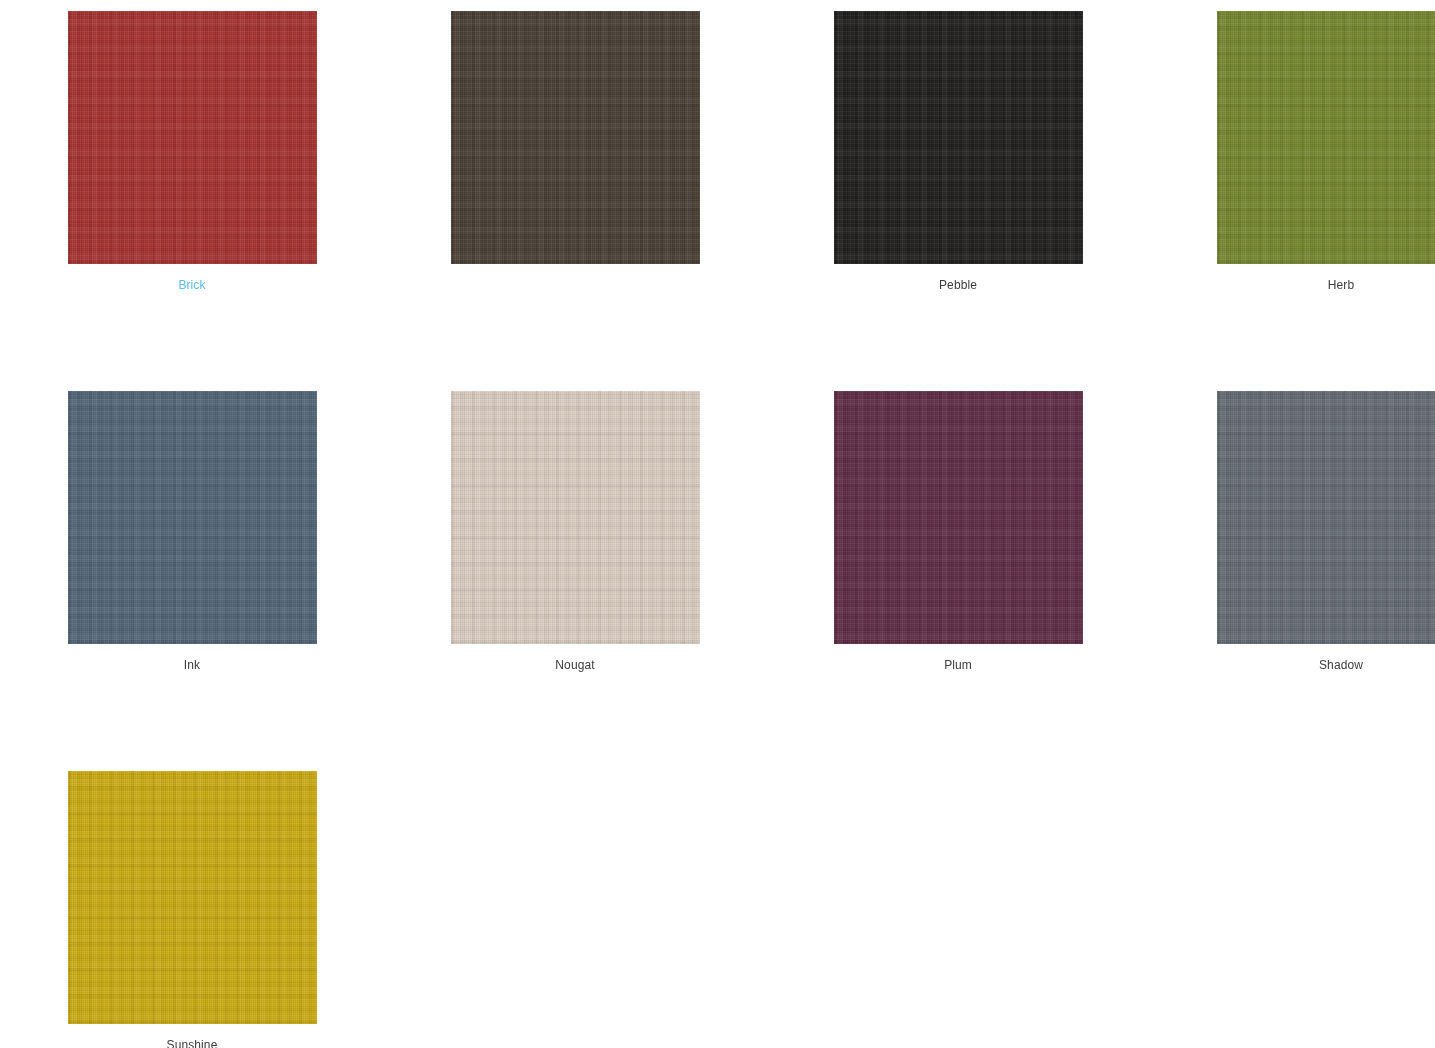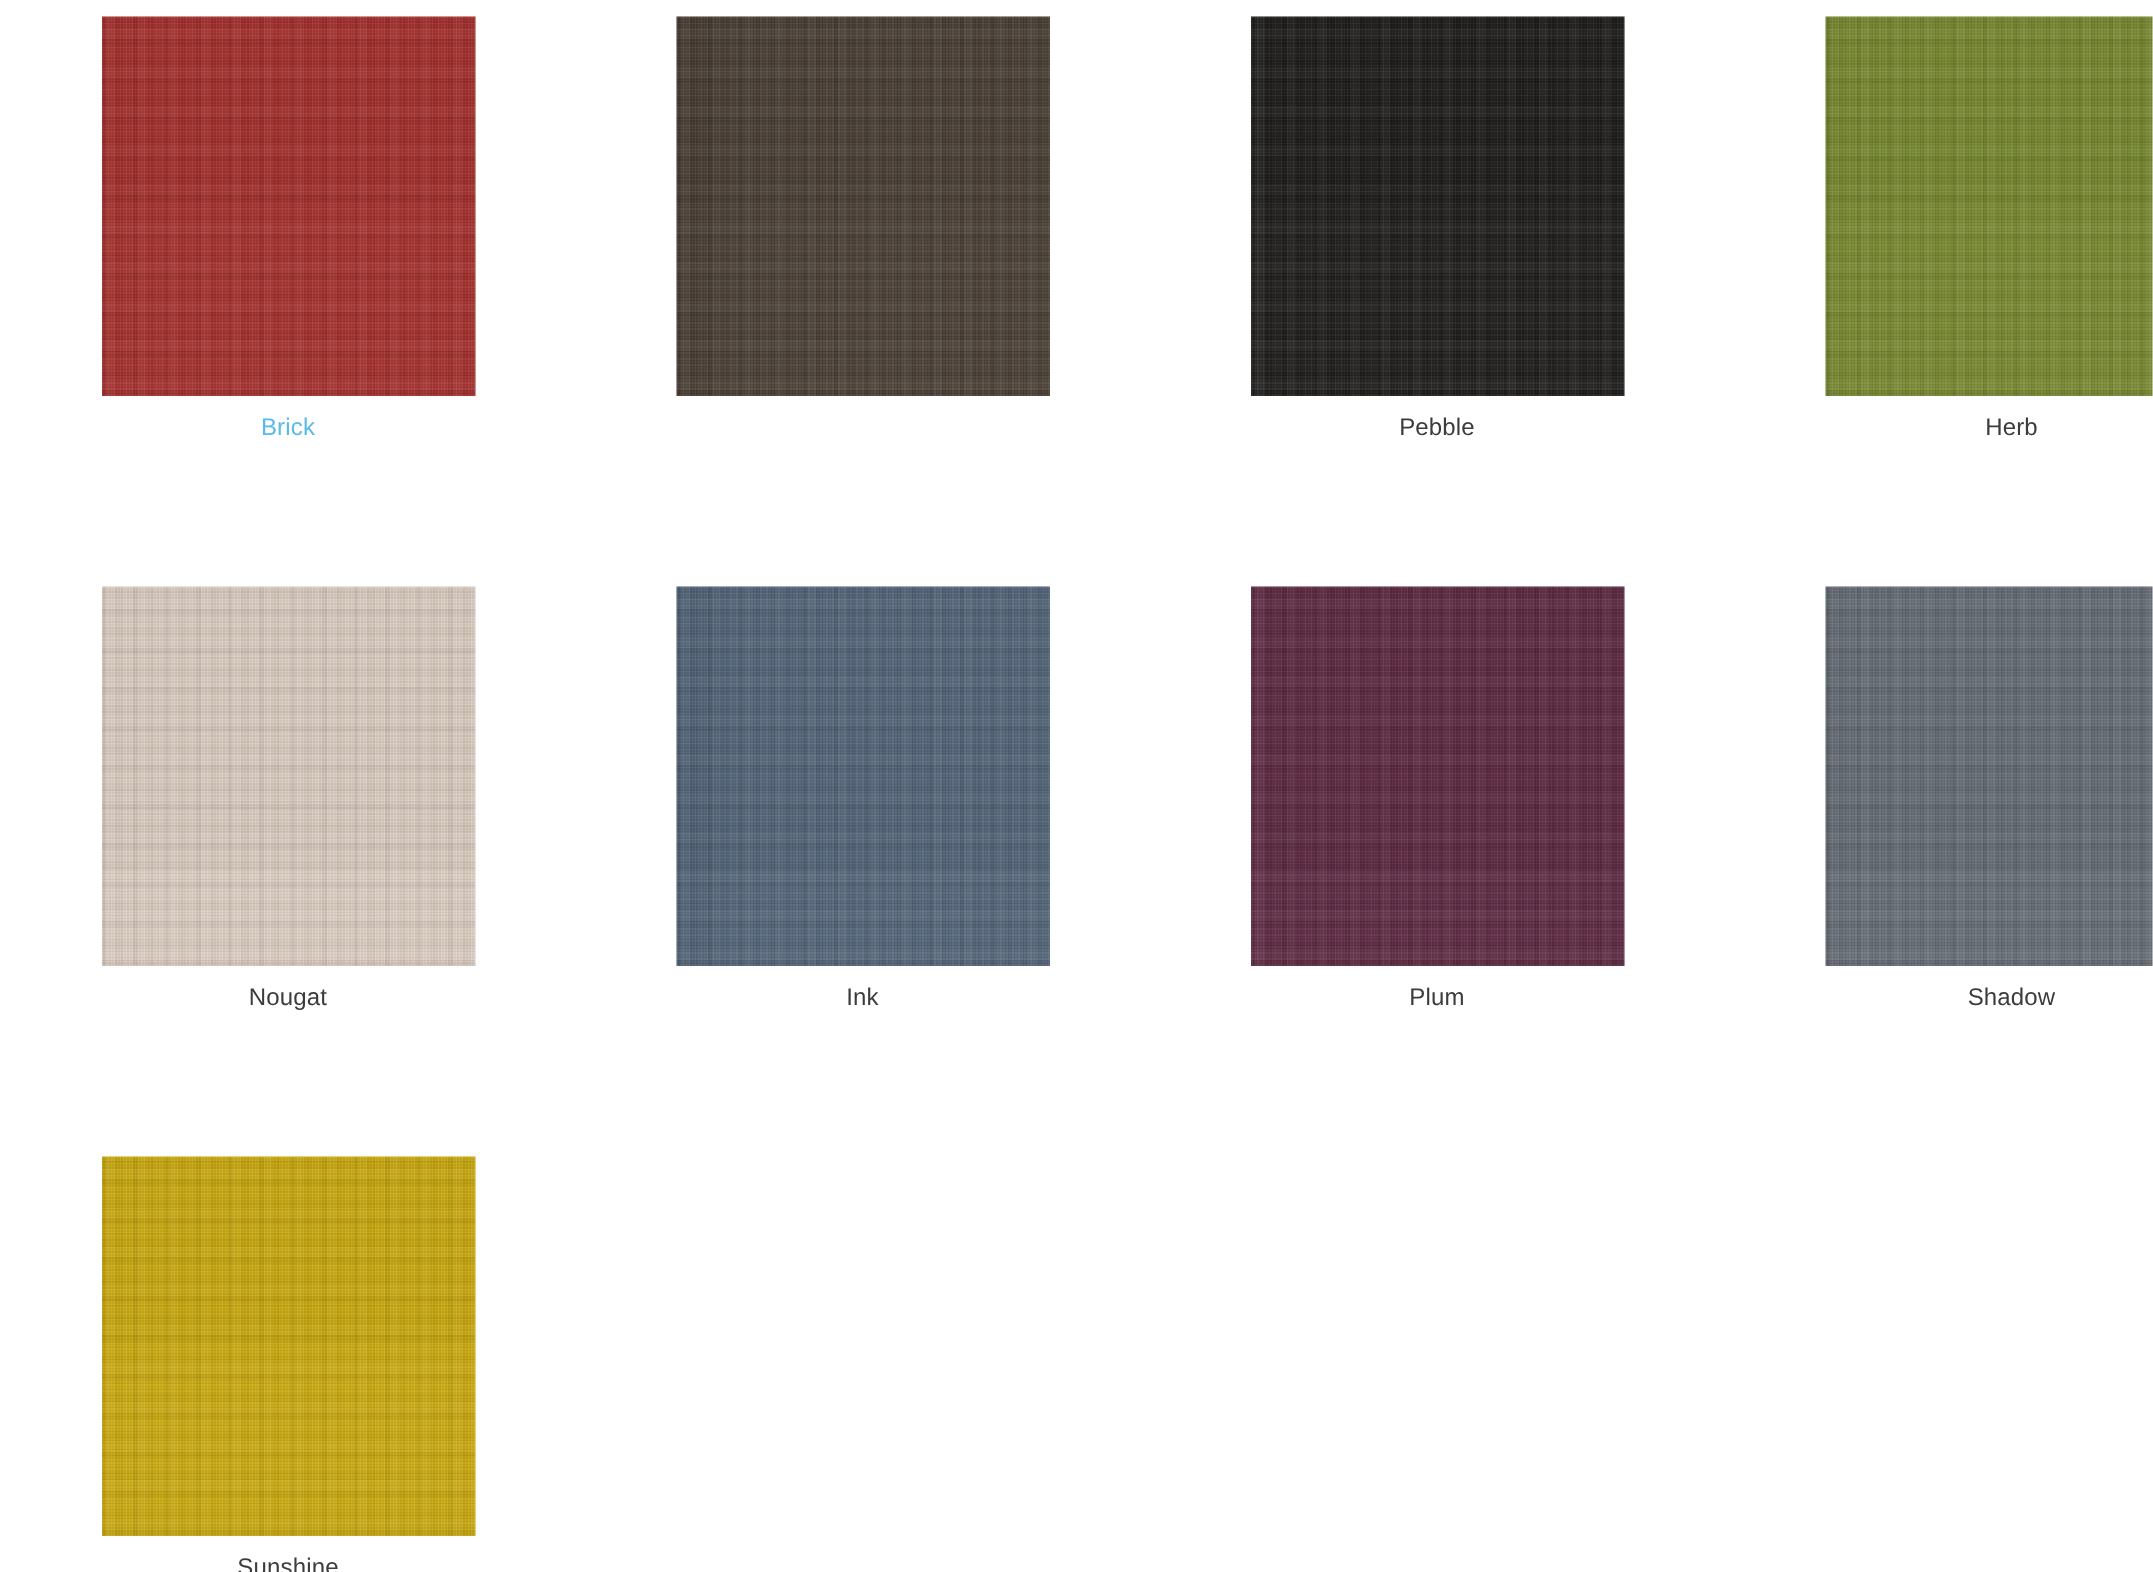--- a/index.html
+++ b/index.html
@@ -97,21 +97,21 @@
         rgba(0,0,0,0.018) 11px,
         rgba(0,0,0,0.018) 17px,
         rgba(255,255,255,0.012) 17px,
         rgba(255,255,255,0.012) 26px);
     pointer-events: none;
   }
 
   .swatch-label {
     display: block;
     margin-top: 11px;
-    font-size: 16px;
+    font-size: 12px;
     line-height: 21px;
     color: #3c3c3c;
     letter-spacing: 0.1px;
     font-weight: 400;
     cursor: pointer;
     text-decoration: none;
   }
   .swatch-label.is-active {
     color: #59bbe9;
   }
@@ -129,26 +129,26 @@
     </div>
     <div class="swatch-cell">
       <span class="swatch-tile" style="background-color: rgb(29, 28, 27);"></span>
       <a class="swatch-label">Pebble</a>
     </div>
     <div class="swatch-cell">
       <span class="swatch-tile" style="background-color: rgb(116, 134, 44);"></span>
       <a class="swatch-label">Herb</a>
     </div>
     <div class="swatch-cell">
+      <span class="swatch-tile" style="background-color: rgb(81, 99, 119);"></span>
+      <a class="swatch-label">Ink</a>
+    </div>
+    <div class="swatch-cell">
       <span class="swatch-tile" style="background-color: rgb(221, 207, 195);"></span>
       <a class="swatch-label">Nougat</a>
-    </div>
-    <div class="swatch-cell">
-      <span class="swatch-tile" style="background-color: rgb(81, 99, 119);"></span>
-      <a class="swatch-label">Ink</a>
     </div>
     <div class="swatch-cell">
       <span class="swatch-tile" style="background-color: rgb(94, 42, 67);"></span>
       <a class="swatch-label">Plum</a>
     </div>
     <div class="swatch-cell">
       <span class="swatch-tile" style="background-color: rgb(99, 106, 115);"></span>
       <a class="swatch-label">Shadow</a>
     </div>
     <div class="swatch-cell">

